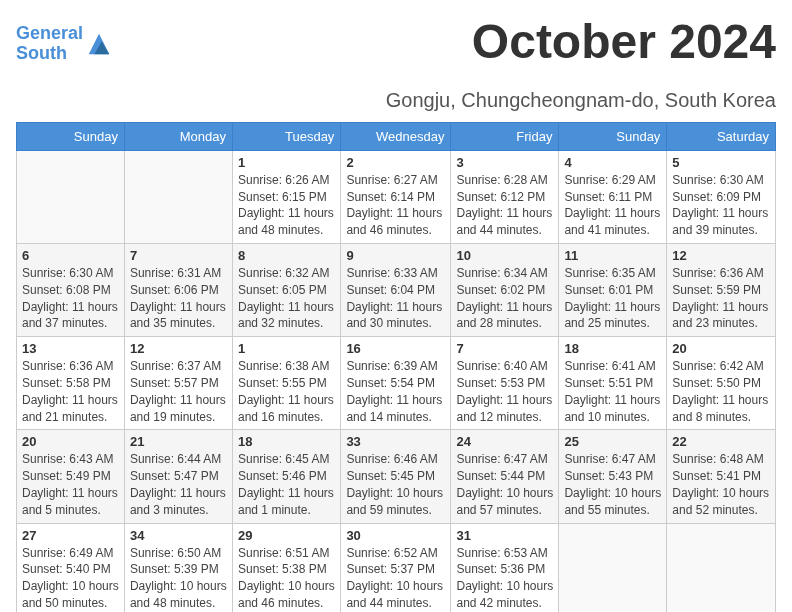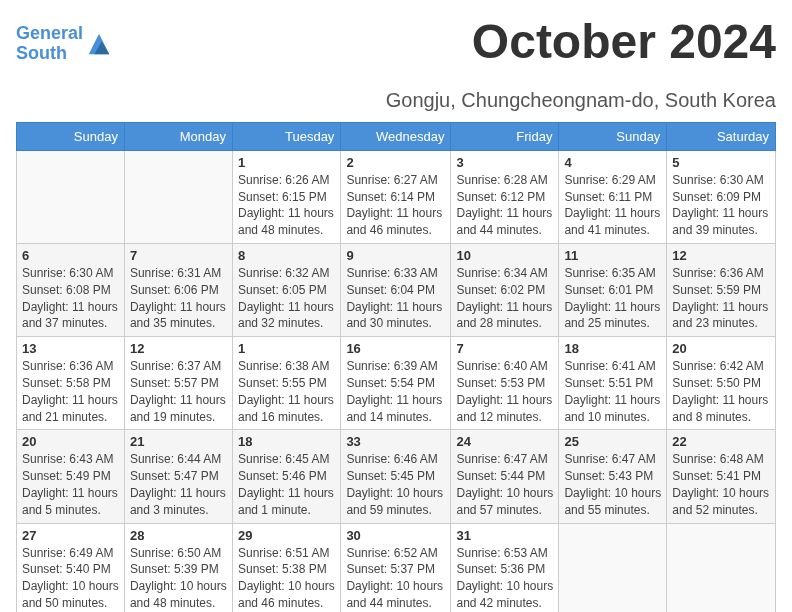--- a/index.html
+++ b/index.html
@@ -243,21 +243,21 @@
           <span class="day-num">22</span>
           <div class="day-detail">Sunrise: 6:48 AM<br>Sunset: 5:41 PM<br>Daylight: 10 hours and 52 minutes.</div>
         </td>
       </tr>
       <tr>
         <td>
           <span class="day-num">27</span>
           <div class="day-detail">Sunrise: 6:49 AM<br>Sunset: 5:40 PM<br>Daylight: 10 hours and 50 minutes.</div>
         </td>
         <td>
-          <span class="day-num">28</span>
+          <span class="day-num">34</span>
           <div class="day-detail">Sunrise: 6:50 AM<br>Sunset: 5:39 PM<br>Daylight: 10 hours and 48 minutes.</div>
         </td>
         <td>
           <span class="day-num">29</span>
           <div class="day-detail">Sunrise: 6:51 AM<br>Sunset: 5:38 PM<br>Daylight: 10 hours and 46 minutes.</div>
         </td>
         <td>
           <span class="day-num">30</span>
           <div class="day-detail">Sunrise: 6:52 AM<br>Sunset: 5:37 PM<br>Daylight: 10 hours and 44 minutes.</div>
         </td>

